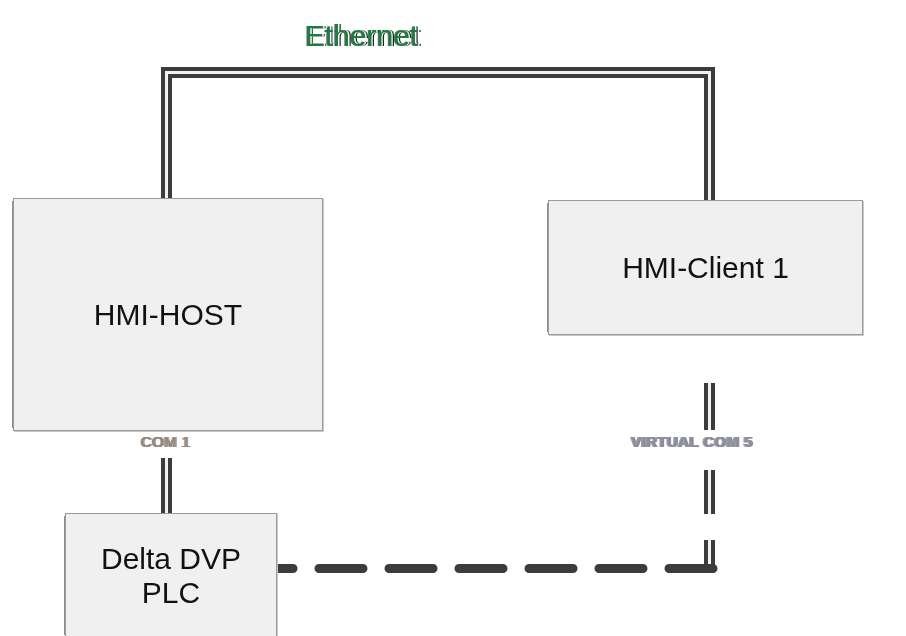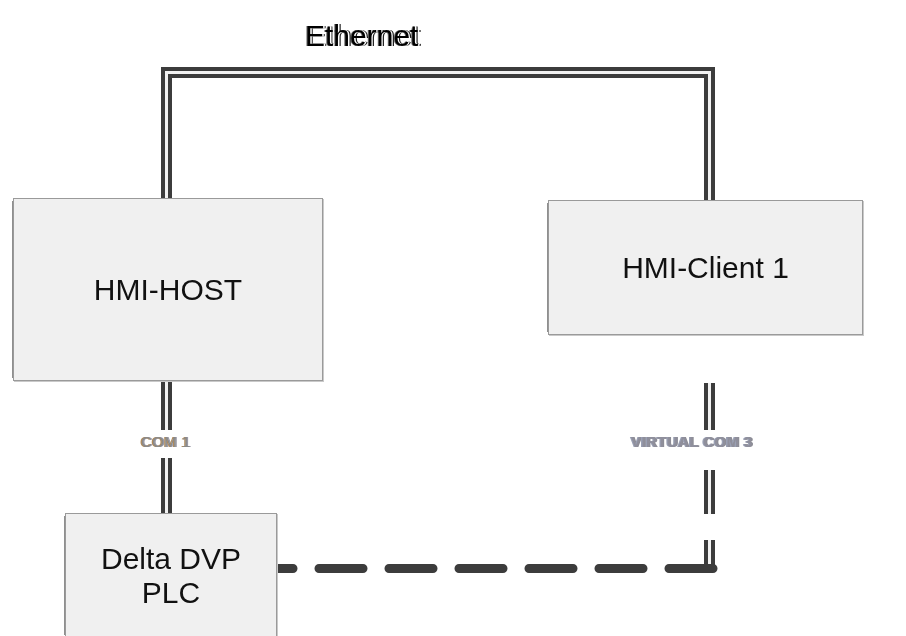--- a/index.html
+++ b/index.html
@@ -45,21 +45,21 @@
     
     box-shadow: -4px 0 0 -3px #8f8f8f, 1px 1px 0 0 #c9c9c9;
   }
   .node-box .node-label {
     display: block;
     white-space: pre-line;
   }
 
   #box-hmi-host {
     left: 13px; top: 198px;
-    width: 310px; height: 183px;
+    width: 310px; height: 233px;
     font-size: 30px;
   }
   #box-hmi-client {
     left: 548px; top: 200px;
     width: 315px; height: 135px;
     font-size: 30px;
   }
   #box-plc {
     left: 65px; top: 513px;
     width: 212px; height: 125px;
@@ -72,21 +72,21 @@
     font-family: "Liberation Sans", sans-serif;
     white-space: nowrap;
     background: #ffffff;
     padding: 0 3px;
   }
 
   #label-ethernet {
     left: 302px; top: 19px;
     font-size: 30px;
     font-weight: 400;
-    color: #000000;
+    color: #15803d;
     letter-spacing: 0px;
     text-shadow:
        1.4px 0 0 #ffffff,
        2.6px 0 0 #1c1c1c,
       -1.0px 0 0 #6a6a6a;
   }
 
   #label-com1 {
     left: 138px; top: 433px;
     font-size: 15px;
@@ -160,15 +160,15 @@
 
   <div class="node-box" id="box-plc">
     <span class="node-label">Delta DVP
 PLC</span>
   </div>
 
   <div class="ghost-label" id="label-ethernet">Ethernet</div>
 
   <div class="ghost-label" id="label-com1">COM 1</div>
 
-  <div class="ghost-label" id="label-virtual-com1">VIRTUAL COM 3</div>
+  <div class="ghost-label" id="label-virtual-com1">VIRTUAL COM 5</div>
 
 </div>
 
 </body></html>

